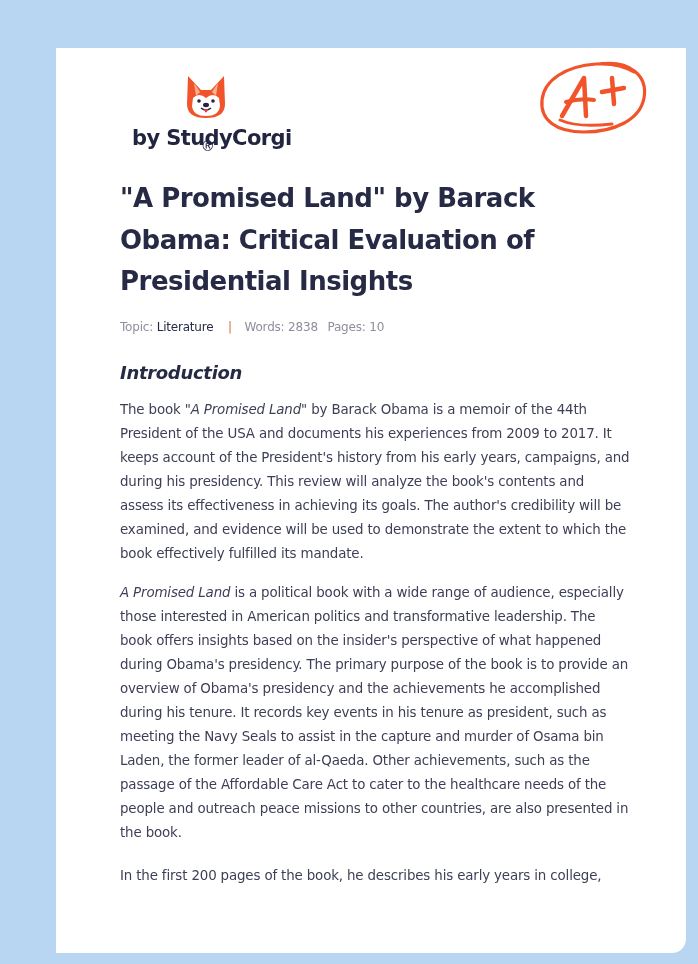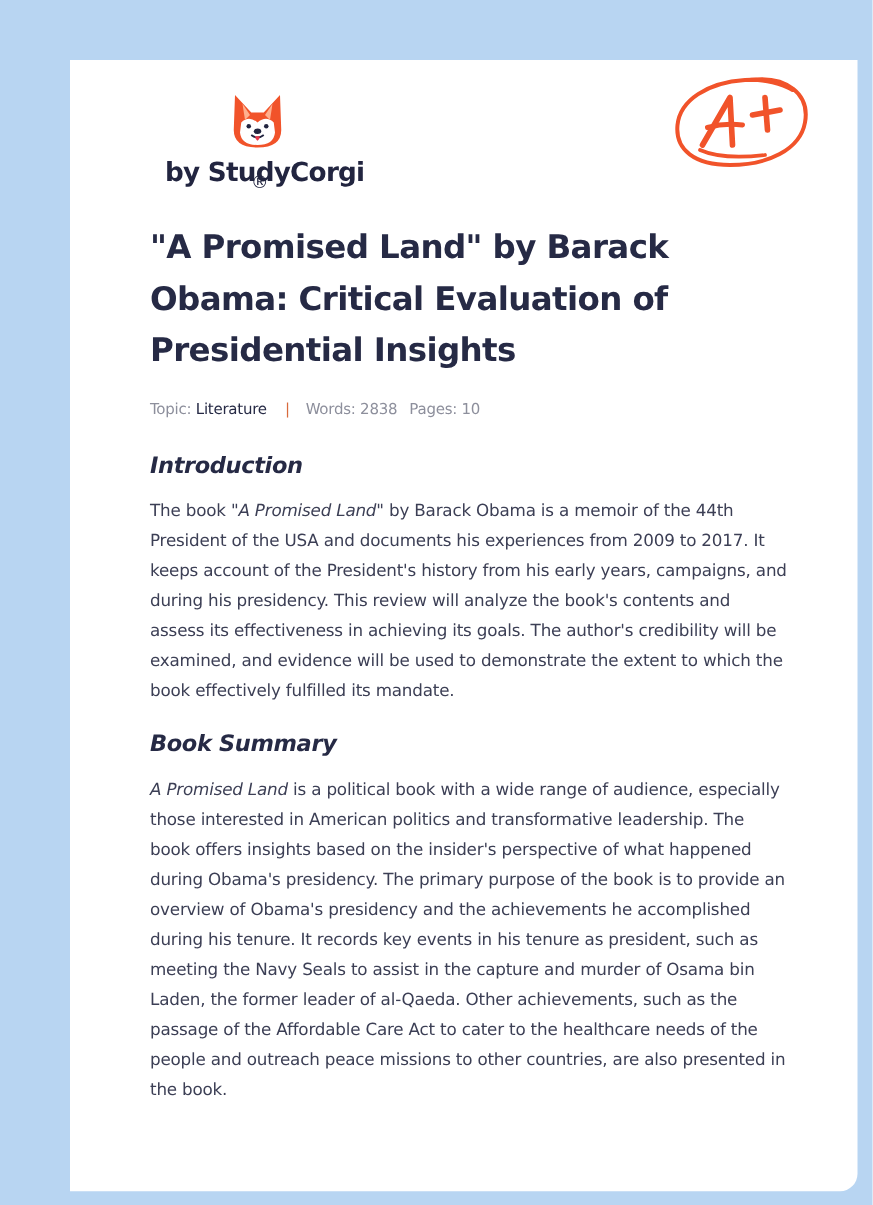--- a/index.html
+++ b/index.html
@@ -110,16 +110,16 @@
       <span class="sep">|</span>
       <span>Words:</span>
       <span class="gap">2838</span>
       <span>Pages:</span>
       <span>10</span>
     </div>
 
     <h2 class="intro">Introduction</h2>
     <p class="first"><span>The book "</span><i>A Promised Land</i><span>" by Barack Obama is a memoir of the 44th President of the USA and documents his experiences from 2009 to 2017. It keeps account of the President's history from his early years, campaigns, and during his presidency. This review will analyze the book's contents and assess its effectiveness in achieving its goals. The author's credibility will be examined, and evidence will be used to demonstrate the extent to which the book effectively fulfilled its mandate.</span></p>
 
-    <h2 class="summary">Book Summary</h2>
     <p class="first"><i>A Promised Land</i><span> is a political book with a wide range of audience, especially those interested in American politics and transformative leadership. The book offers insights based on the insider's perspective of what happened during Obama's presidency. The primary purpose of the book is to provide an overview of Obama's presidency and the achievements he accomplished during his tenure. It records key events in his tenure as president, such as meeting the Navy Seals to assist in the capture and murder of Osama bin Laden, the former leader of al-Qaeda. Other achievements, such as the passage of the Affordable Care Act to cater to the healthcare needs of the people and outreach peace missions to other countries, are also presented in the book.</span></p>
+    <p class="para">In the first 200 pages of the book, he describes his early years in college,</p>
   </div>
 </div>
 
 </body></html>

